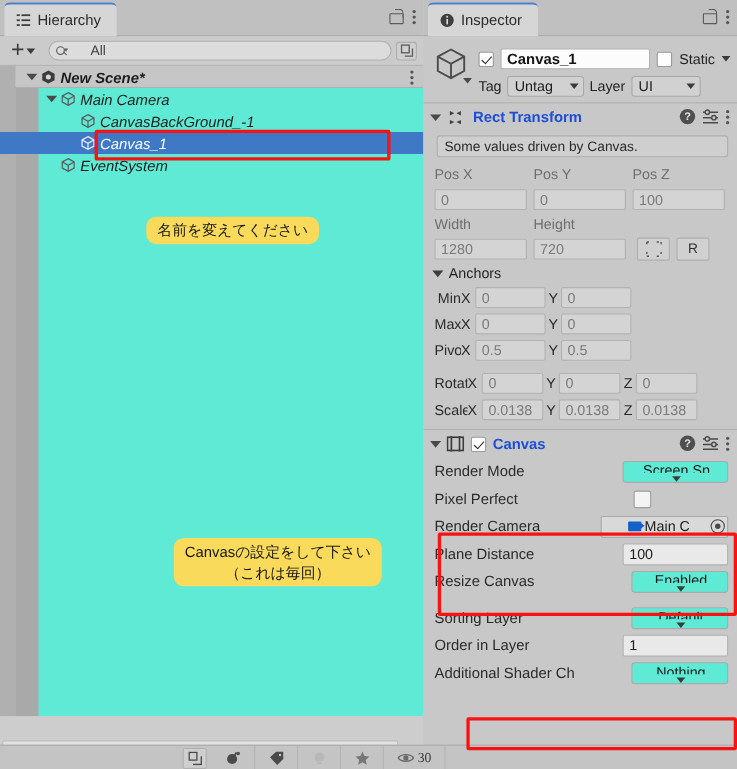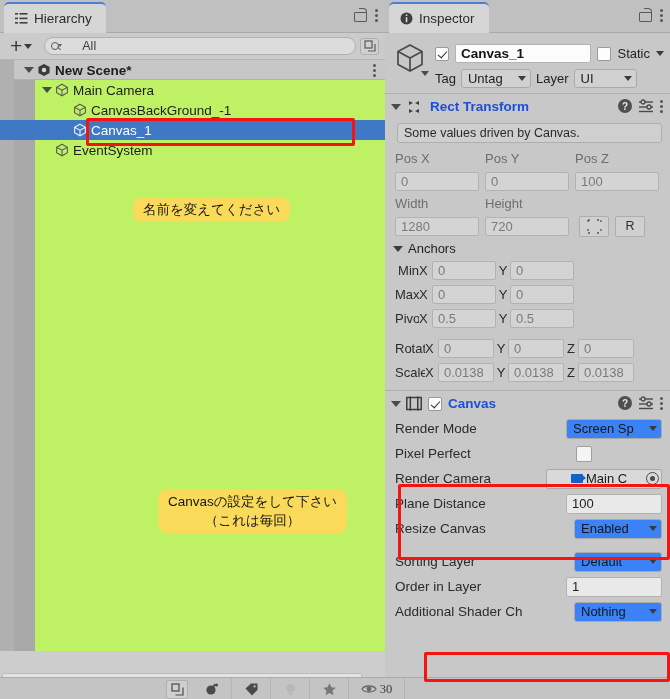--- a/index.html
+++ b/index.html
@@ -75,21 +75,22 @@
   .search-text { font-size: 12.5px; color: #404040; margin-left: 16px; }
   .search-adv-btn {
     width: 19px; height: 17px; margin-left: 4px; background: #d0d0d0;
     border: 1px solid #aeaeae; border-radius: 3px;
     display: flex; align-items: center; justify-content: center; flex: none;
   }
 
   
   #h-tree {
     position: absolute; left: 0; top: 60px; width: 385px; bottom: 48px;
-    background: #bef264;
+    background: #5eead4;
+    font-style: italic;
   }
   .gutter { position: absolute; left: 0; top: 0; width: 14px; bottom: 0; background: #b0b0b0; }
   .gutter-dark { position: absolute; left: 14px; top: 20px; width: 21px; bottom: 0; background: #a9a9a9; }
   .scene-row-bg { position: absolute; left: 0; top: 0; right: 0; height: 20px; background: #c6c6c6; border-bottom: 1px solid #b0b0b0; }
 
   .tree-row {
     position: absolute; left: 0; right: 0; height: 20px;
     display: flex; align-items: center; font-size: 13.5px; color: #1d1d1d;
   }
   .tree-row.selected { background: #3f79c6; color: #ffffff; }
@@ -208,23 +209,23 @@
   .axis-row { display: flex; align-items: center; height: 24px; padding-left: 10px; gap: 0; }
   .axis-name { font-size: 13px; color: #2a2a2a; width: 26px; text-align: right; overflow: hidden; white-space: nowrap; }
   .axis-x { font-size: 13px; color: #2a2a2a; width: 13px; text-align: left; }
   .axis-lab { font-size: 13px; color: #2a2a2a; width: 14px; text-align: center; }
 
   
   .canvas-row { display: flex; align-items: center; height: 25px; padding-left: 10px; }
   .c-label { font-size: 13.5px; color: #2b2b2b; }
   .c-ctrl { position: absolute; right: 8px; }
   .c-dd {
-    height: 20px; background: #3b82f6; border: 1px solid #aaa; border-radius: 3px;
+    height: 20px; background: #5eead4; border: 1px solid #aaa; border-radius: 3px;
     display: flex; align-items: center; justify-content: space-between; padding: 0 4px 0 6px;
-    font-size: 13px; color: #171717; gap: 3px;
+    font-size: 13px; color: #171717; gap: 3px; flex-direction: column;
   }
   .c-text {
     height: 20px; background: #e9e9e9; border: 1px solid #b2b2b2; border-radius: 2px;
     display: flex; align-items: center; padding: 0 5px; font-size: 13px; color: #222;
   }
   .c-cbx { width: 16px; height: 16px; background: #f4f4f4; border: 1px solid #9f9f9f; border-radius: 2px; }
   .obj-field {
     height: 20px; background: #d9d9d9; border: 1px solid #aaa; border-radius: 2px;
     display: flex; align-items: center; padding: 0 2px 0 3px; gap: 3px;
     font-size: 13px; color: #1a1a1a;

